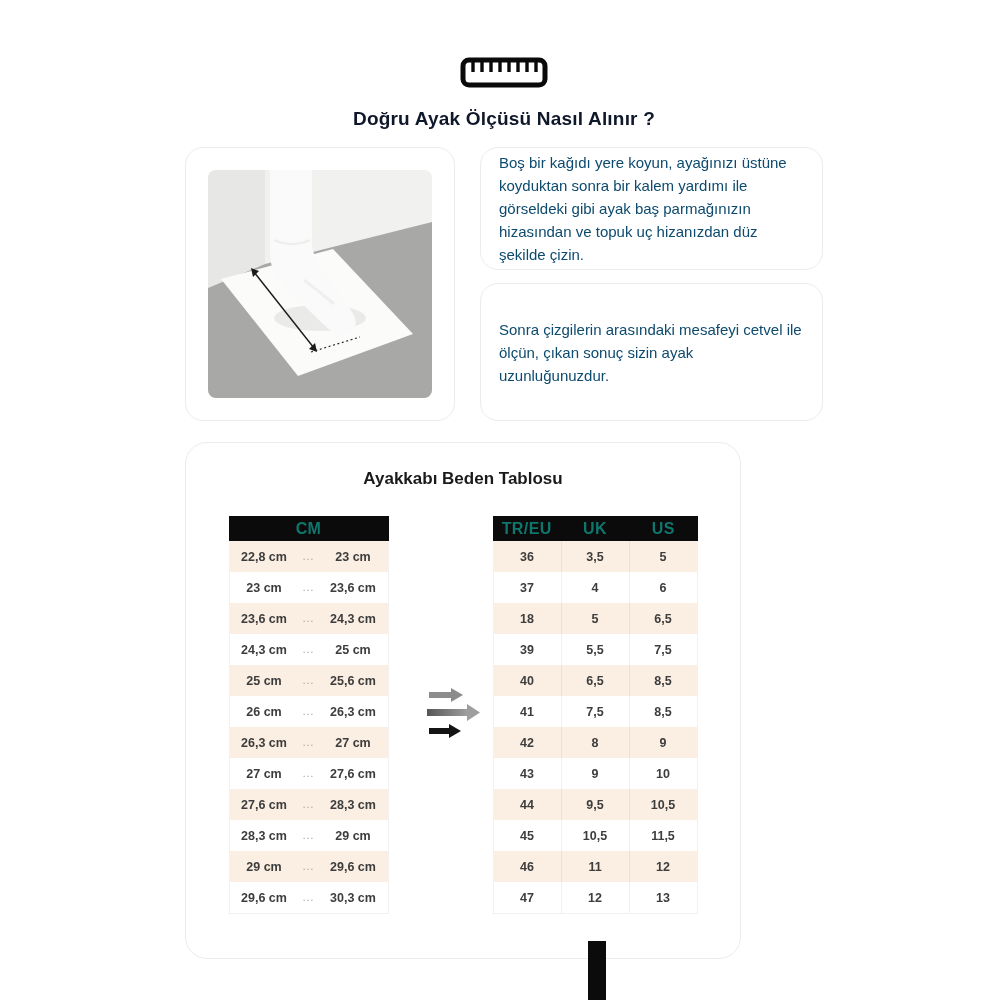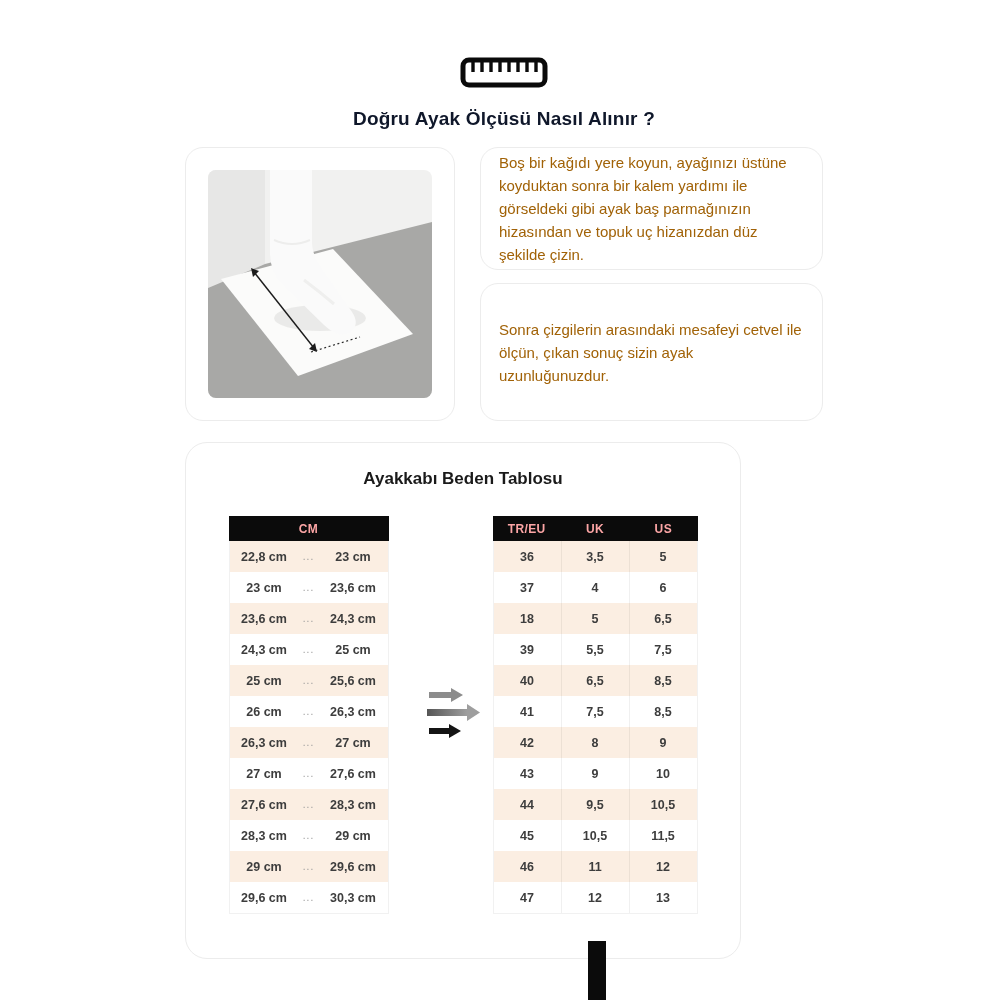--- a/index.html
+++ b/index.html
@@ -19,26 +19,26 @@
   .card{
     background:#fff;border:1px solid #ececec;border-radius:18px;
     box-sizing:border-box;
   }
   .photo-card{width:270px;height:274px;padding:22px 22px;}
   .photo-frame{width:100%;height:100%;border-radius:8px;overflow:hidden;line-height:0;}
   .right-col{width:343px;display:flex;flex-direction:column;gap:13px;}
   .text-card{width:343px;display:flex;align-items:center;padding:14px 18px;}
   .text-card.c1{height:123px;}
   .text-card.c2{height:138px;}
-  .text-card p{margin:0;font-size:15px;line-height:23px;color:#a16207;}
+  .text-card p{margin:0;font-size:15px;line-height:23px;color:#0c4a6e;}
   .table-card{margin-top:21px;width:556px;height:517px;border-radius:22px;padding-top:26px;}
   .table-title{margin:0;text-align:center;font-size:17px;font-weight:bold;color:#1a1a1a;}
   .tables-row{display:flex;justify-content:center;align-items:flex-start;margin-top:27px;}
   .thead{
-    height:25px;background:var(--header-bg);color:#fca5a5;font-size:12px;font-weight:bold;
+    height:25px;background:var(--header-bg);color:#0f766e;font-size:16px;font-weight:bold;
     display:flex;align-items:center;justify-content:center;letter-spacing:.4px;
   }
   .cm-table{width:160px;}
   .tbody{border:1px solid #f1f1f1;border-top:none;box-sizing:border-box;}
   .trow{height:31px;display:flex;align-items:center;font-size:12.5px;font-weight:bold;color:#3d3d3d;}
   .trow.alt{background:var(--row-alt);}
   .cm-from,.cm-to{flex:1;text-align:center;}
   .cm-dots{width:20px;text-align:center;color:#9a9a9a;font-size:10px;font-weight:normal;letter-spacing:1px;}
   .arrows-block{width:56px;margin:168px 12px 0 36px;line-height:0;}
   .sizes-wrap{display:flex;align-items:center;flex-direction:column;}

